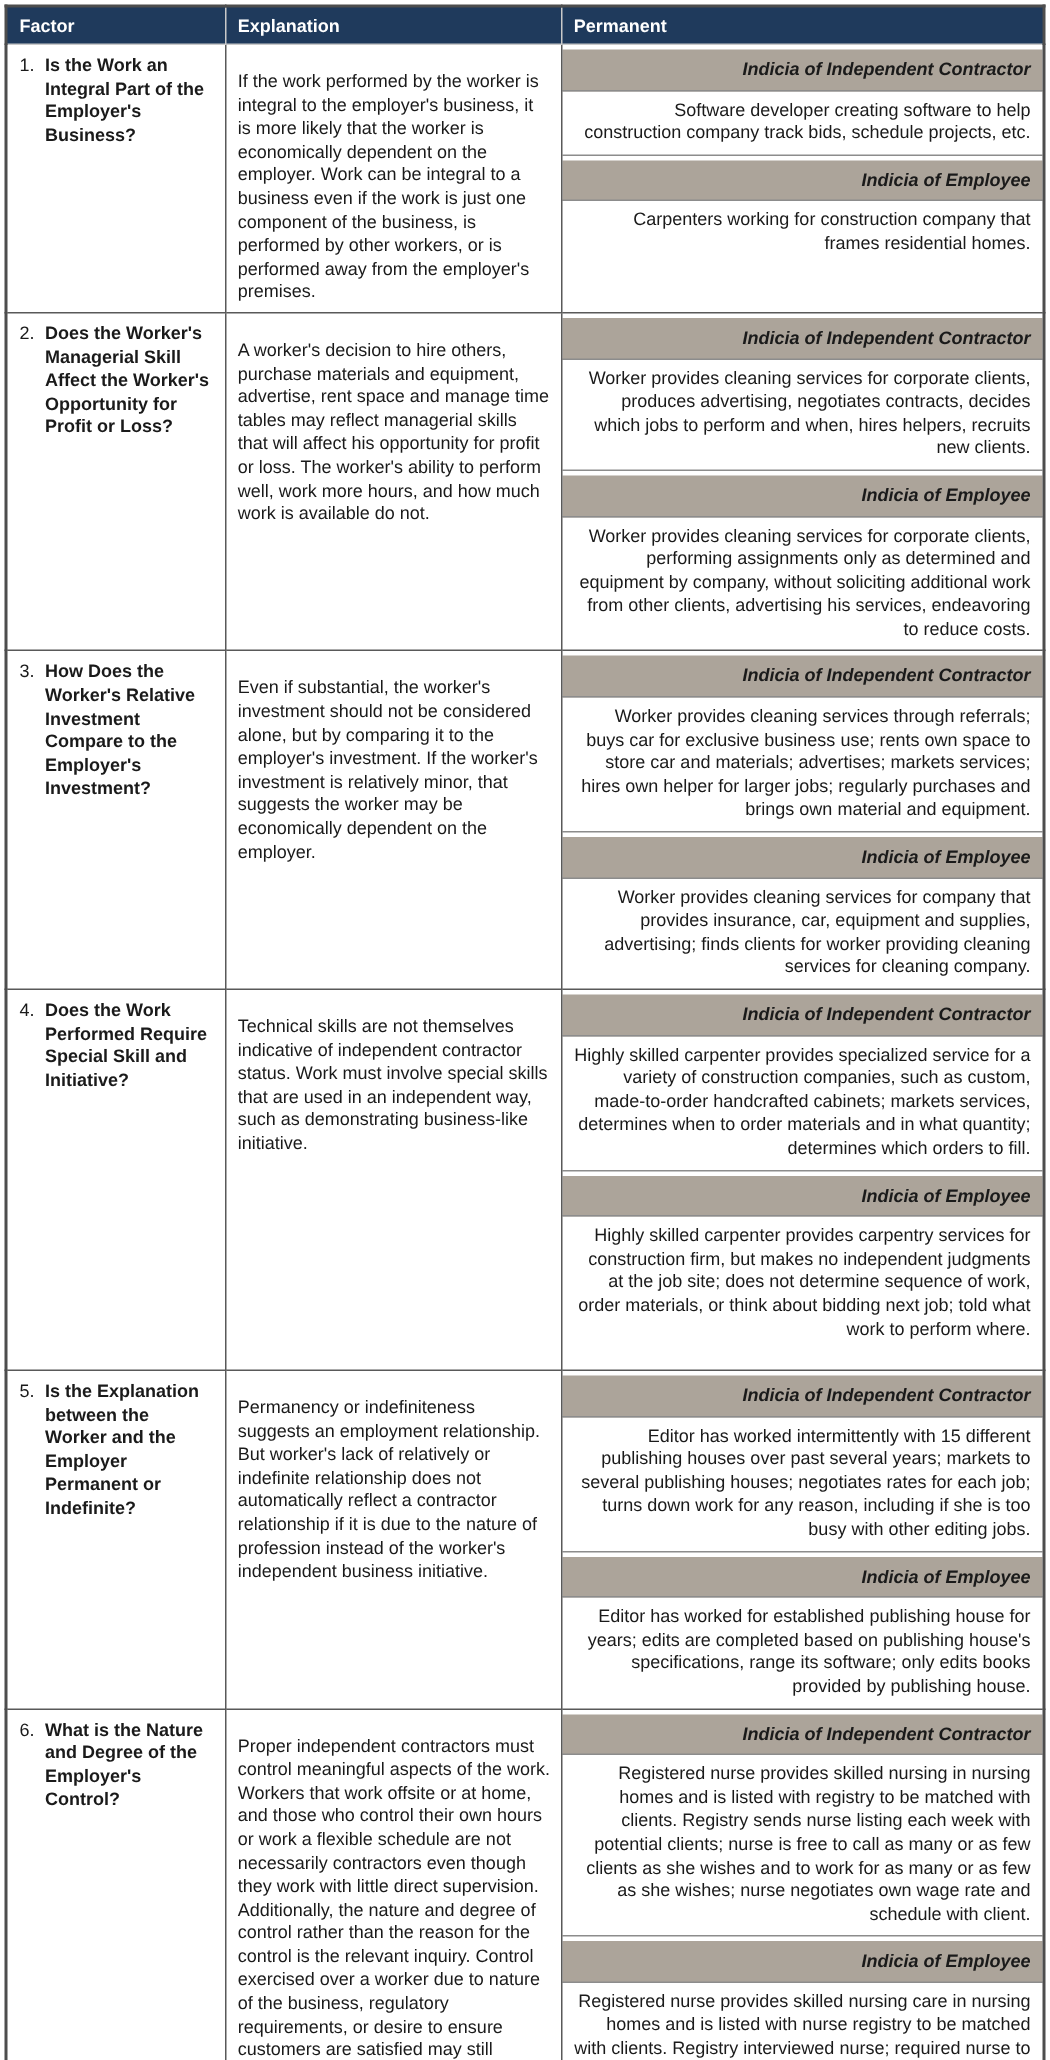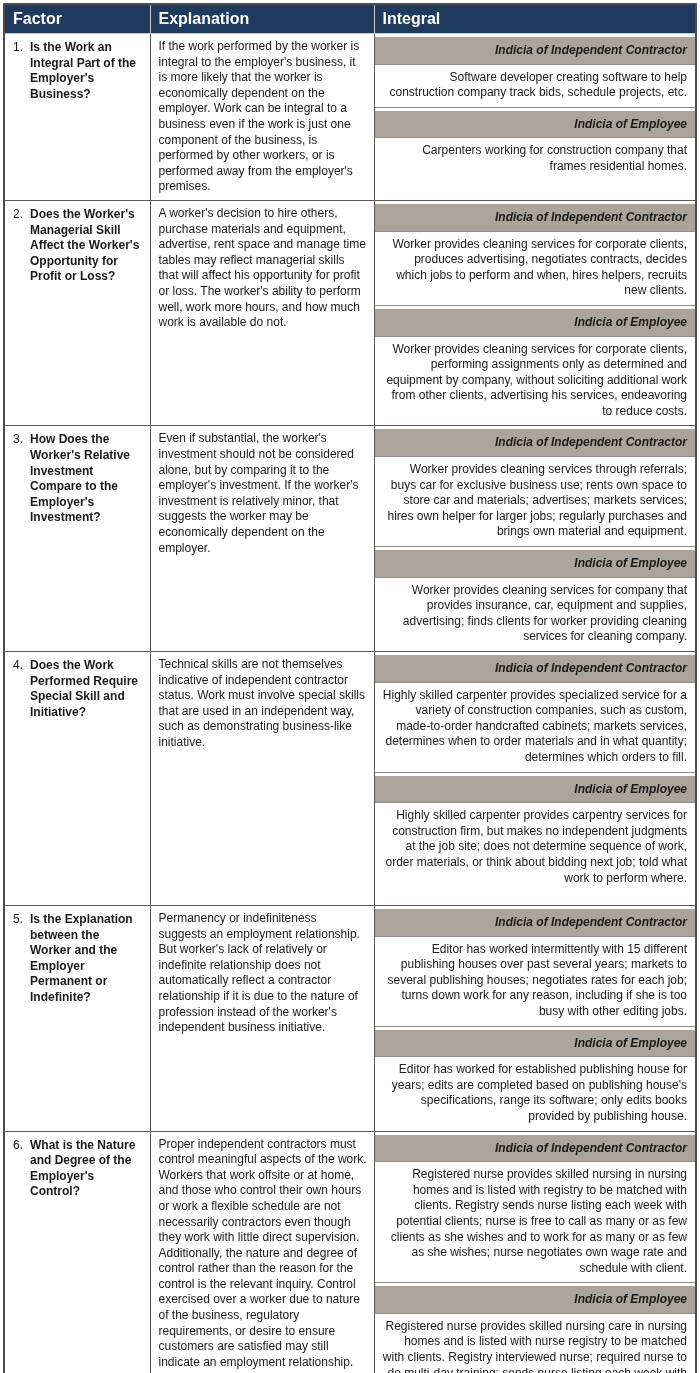--- a/index.html
+++ b/index.html
@@ -28,35 +28,35 @@
   }
   col.c-factor { width: 146px; }
   col.c-expl   { width: 224px; }
   col.c-ex     { width: 322px; }
 
   th {
     background: var(--header-bg);
     color: var(--header-text);
     font-weight: bold;
     text-align: left;
-    font-size: 16px;
+    font-size: 12px;
     padding: 5px 8px;
     border: 1px solid #C9C9C9;
     height: 24px;
   }
   td {
     border: 1px solid var(--border-mid);
     vertical-align: top;
     line-height: 1.3;
   }
   td.factor-cell { padding: 6px 6px 6px 8px; }
   .factor-wrap { display: flex; }
   .factor-num { flex: 0 0 17px; }
   .factor-txt { flex: 1; font-weight: bold; }
-  td.expl-cell { padding: 5px 6px 5px 8px; }
+  td.expl-cell { padding: 17px 6px 5px 8px; }
   td.ex-cell { padding: 0; }
 
   .ex-cell > div { border-bottom: 1px solid var(--border-light); text-align: right; }
   .ex-cell > div:last-child { border-bottom: none; }
   .ex-bar {
     background: var(--indicia-bg);
     font-weight: bold;
     font-style: italic;
     padding: 6px 8px 5px 8px;
     margin-top: 3px;
@@ -77,21 +77,21 @@
   <table class="factors">
     <colgroup>
       <col class="c-factor">
         <col class="c-expl">
         <col class="c-ex">
     </colgroup>
     <thead>
       <tr>
         <th>Factor</th>
         <th>Explanation</th>
-        <th>Integral</th>
+        <th>Permanent</th>
       </tr>
     </thead>
     <tbody>
 
       <tr class="r1">
         <td class="factor-cell">
           <div class="factor-wrap">
             <span class="factor-num">1.</span>
             <span class="factor-txt">Is the Work an Integral Part of the Employer's Business?</span>
           </div>

